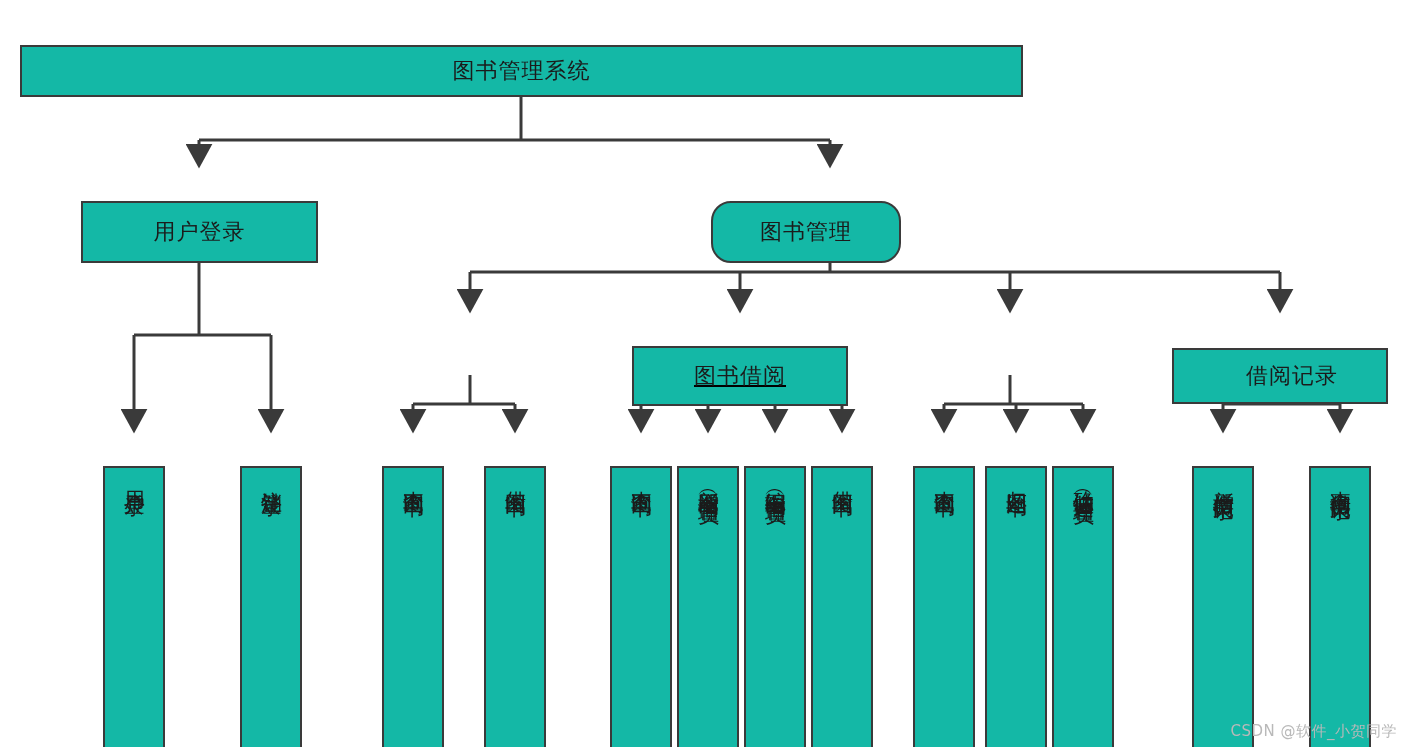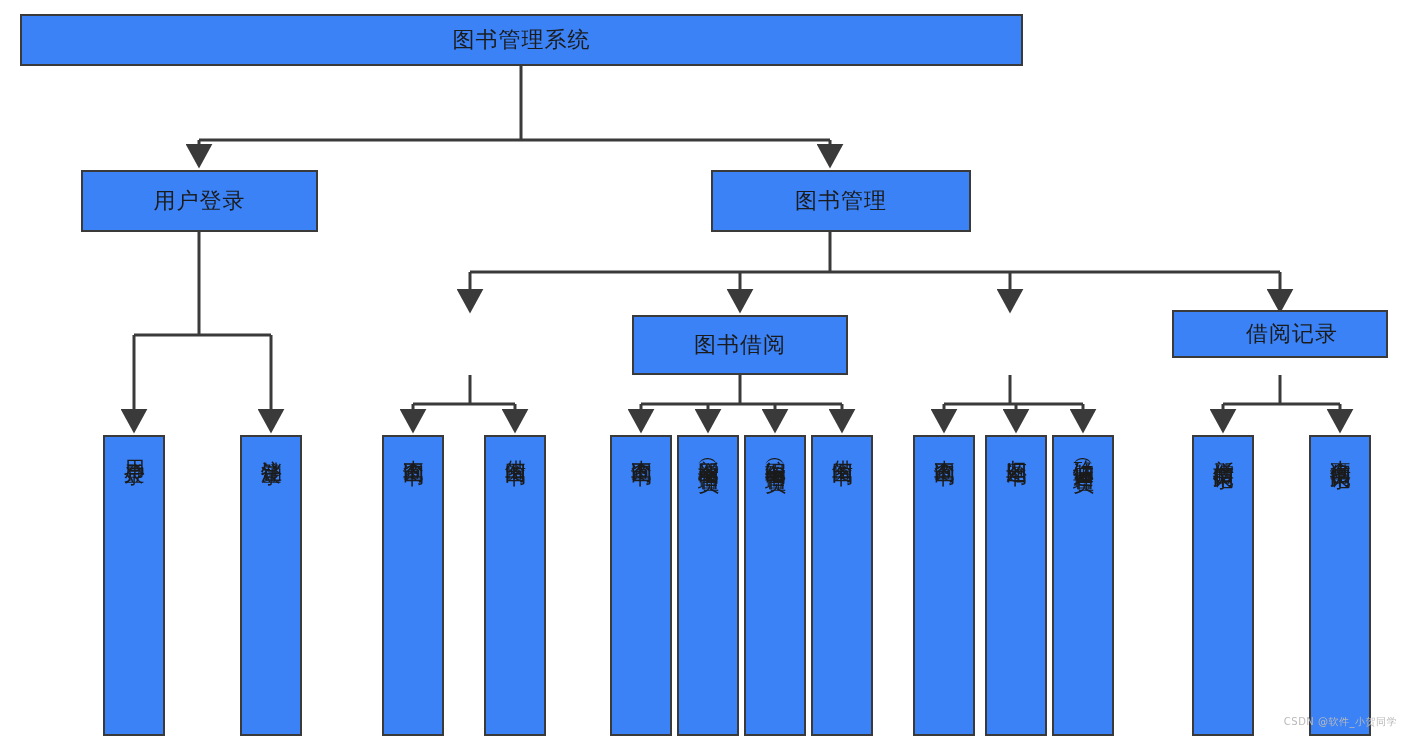--- a/index.html
+++ b/index.html
@@ -22,26 +22,27 @@
     position: absolute;
     left: 0;
     top: 0;
     width: 1405px;
     height: 747px;
     pointer-events: none;
   }
   .node {
     position: absolute;
     box-sizing: border-box;
-    background: #3b82f6;
+    background: #14b8a6;
     border: 2px solid #3a3a3a;
     display: flex;
     align-items: center;
     justify-content: center;
     z-index: 2;
+    margin-top: 31px;
   }
   .node .label {
     color: #1b1b1b;
     font-size: 21px;
     line-height: 1.15;
     letter-spacing: 1px;
     white-space: nowrap;
   }
   .node.vertical .label {
     writing-mode: vertical-rl;
@@ -57,22 +58,22 @@
     padding-top: 6px;
   }
   .node.root .label,
   .node.tier2 .label,
   .node.tier3 .label {
     font-size: 22px;
   }
   #watermark {
     position: absolute;
     right: 8px;
-    bottom: 18px;
-    font-size: 10px;
+    bottom: 6px;
+    font-size: 15px;
     color: #b9b9b9;
     letter-spacing: 0.5px;
     white-space: nowrap;
     z-index: 5;
   }
 </style>
 </head>
 <body>
 
 <div id="canvas">
@@ -130,28 +131,28 @@
     </g>
   </svg>
 
   <div class="node root" style="left:20px; top:14px; width:1003px; height:52px;">
     <span class="label">图书管理系统</span>
   </div>
 
   <div class="node tier2" style="left:81px; top:170px; width:237px; height:62px;">
     <span class="label">用户登录</span>
   </div>
-  <div class="node tier2" style="left:711px; top:170px; width:260px; height:62px;">
+  <div class="node tier2" style="left:711px; top:170px; width:190px; height:62px;border-radius:20px;">
     <span class="label">图书管理</span>
   </div>
 
-  <div class="node tier3" style="left:632px; top:315px; width:216px; height:60px;">
+  <div class="node tier3" style="left:632px; top:315px; width:216px; height:60px;text-decoration:underline;">
     <span class="label">图书借阅</span>
   </div>
-  <div class="node tier3" style="left:1172px; top:310px; width:216px; height:48px;padding-left:24px;">
+  <div class="node tier3" style="left:1172px; top:317px; width:216px; height:56px;padding-left:24px;">
     <span class="label">借阅记录</span>
   </div>
 
   <div class="node vertical" style="left:103px; top:435px; width:62px; height:301px;">
     <span class="label">用户登录</span>
   </div>
   <div class="node vertical" style="left:240px; top:435px; width:62px; height:301px;">
     <span class="label">注销登录</span>
   </div>
 

